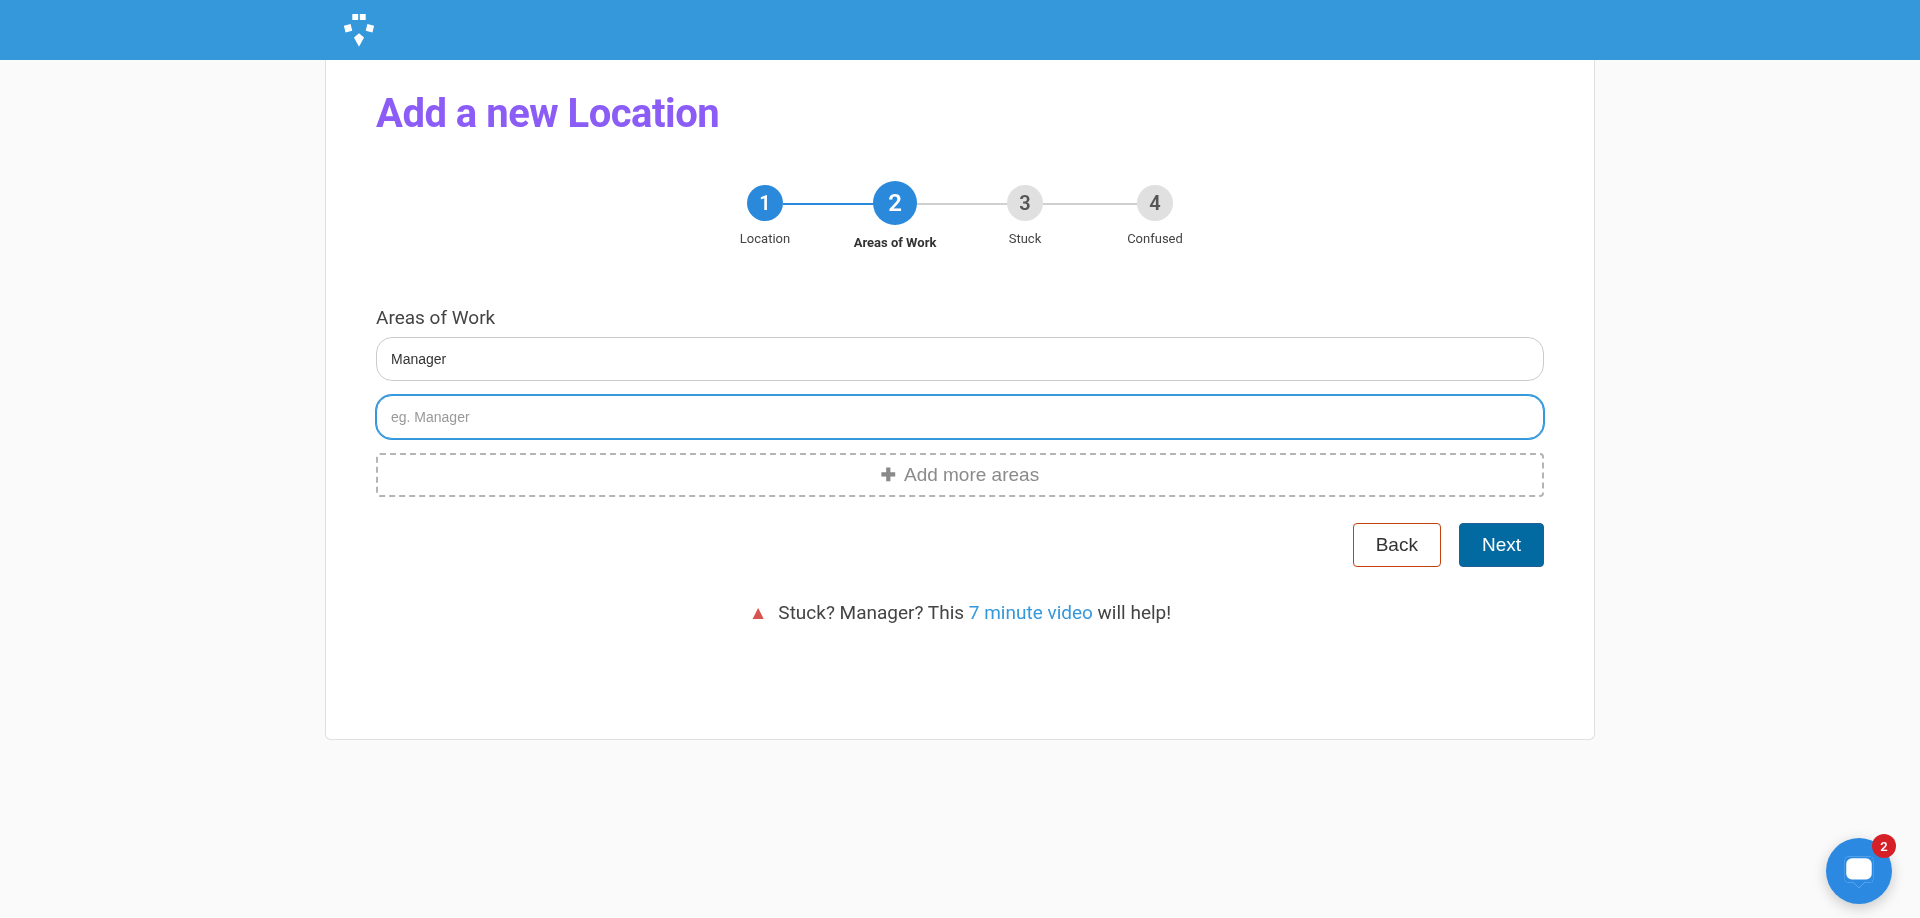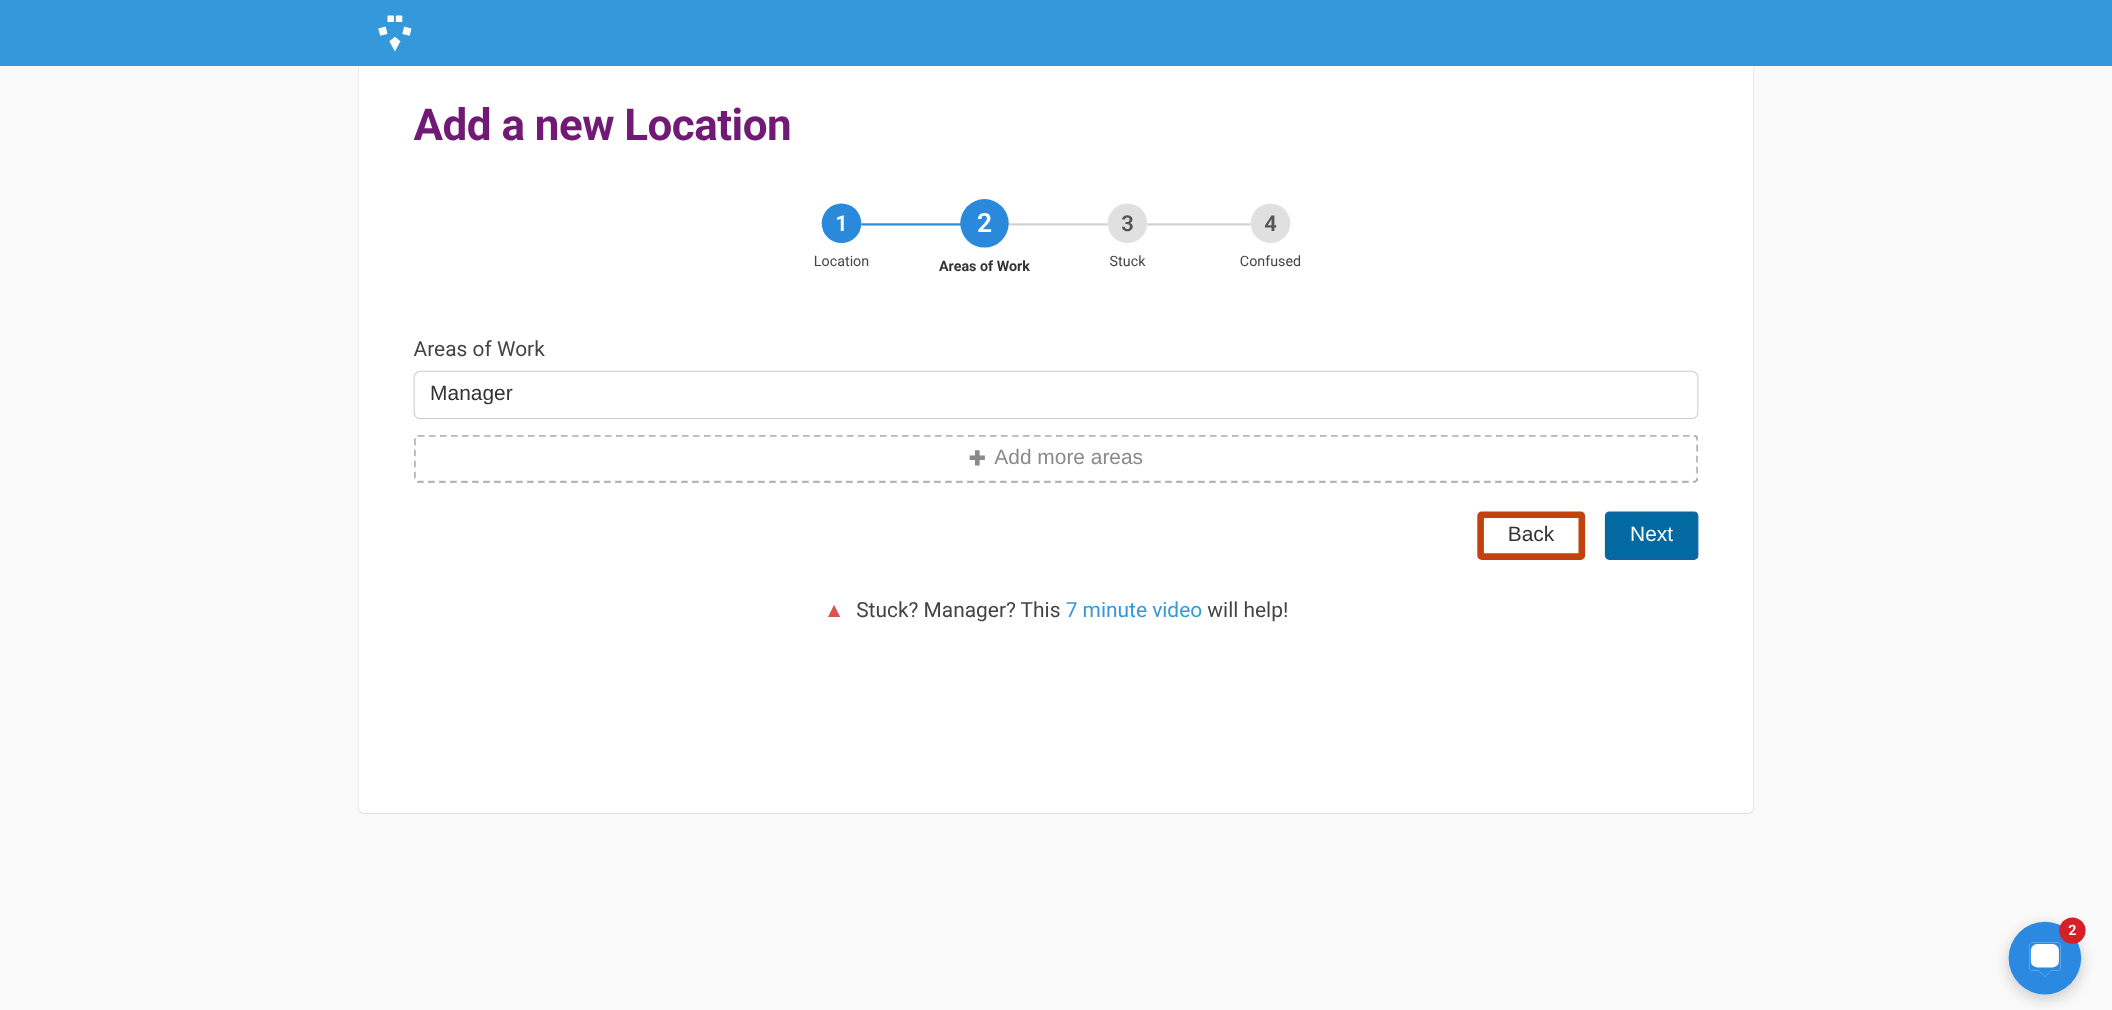--- a/index.html
+++ b/index.html
@@ -37,21 +37,21 @@
     background: #fff;
     border: 1px solid #e0e0e0;
     border-top: none;
     border-radius: 0 0 6px 6px;
     padding: 30px 50px 28px 50px;
     min-height: 680px;
   }
   .page-title {
     font-size: 40px;
     font-weight: 700;
-    color: #701a75;
+    color: #8b5cf6;
     margin-bottom: 48px;
     letter-spacing: -0.5px;
   }
   .stepper {
     display: flex;
     justify-content: center;
     align-items: flex-start;
     gap: 0;
     margin-bottom: 56px;
     position: relative;
@@ -129,23 +129,23 @@
     margin-bottom: 8px;
     display: block;
   }
   .input-row {
     margin-bottom: 14px;
   }
   .text-input {
     width: 100%;
     height: 44px;
     border: 1px solid #ccc;
-    border-radius: 6px;
+    border-radius: 16px;
     padding: 0 14px;
-    font-size: 19px;
+    font-size: 14px;
     color: #333;
     outline: none;
   }
   .text-input.focused {
     border: 1px solid #3498db;
     box-shadow: 0 0 0 1px #3498db;
   }
   .text-input::placeholder {
     color: #999;
   }
@@ -179,21 +179,21 @@
     padding: 0 22px;
     border-radius: 4px;
     font-size: 19px;
     cursor: pointer;
     display: flex;
     align-items: center;
     justify-content: center;
   }
   .btn-back {
     background: #fff;
-    border: 6px solid #c2410c;
+    border: 1px solid #c2410c;
     color: #333;
   }
   .btn-next {
     background: #0369a1;
     border: 1px solid #1f5e96;
     color: #fff;
     font-weight: 500;
   }
   .help-text {
     text-align: center;
@@ -285,20 +285,23 @@
       <div class="step-label">Confused</div>
     </div>
   </div>
 
 
   <label class="field-label">Areas of Work</label>
 
   <div class="input-row">
     <input type="text" class="text-input" value="Manager" style="">
   </div>
+  <div class="input-row">
+    <input type="text" class="text-input focused" placeholder="eg. Manager" style="">
+  </div>
 
   <button class="add-more">
     <span class="plus">✚</span>
     <span>Add more areas</span>
   </button>
 
   <div class="button-row">
     <button class="btn btn-back">Back</button>
     <button class="btn btn-next">Next</button>
   </div>

